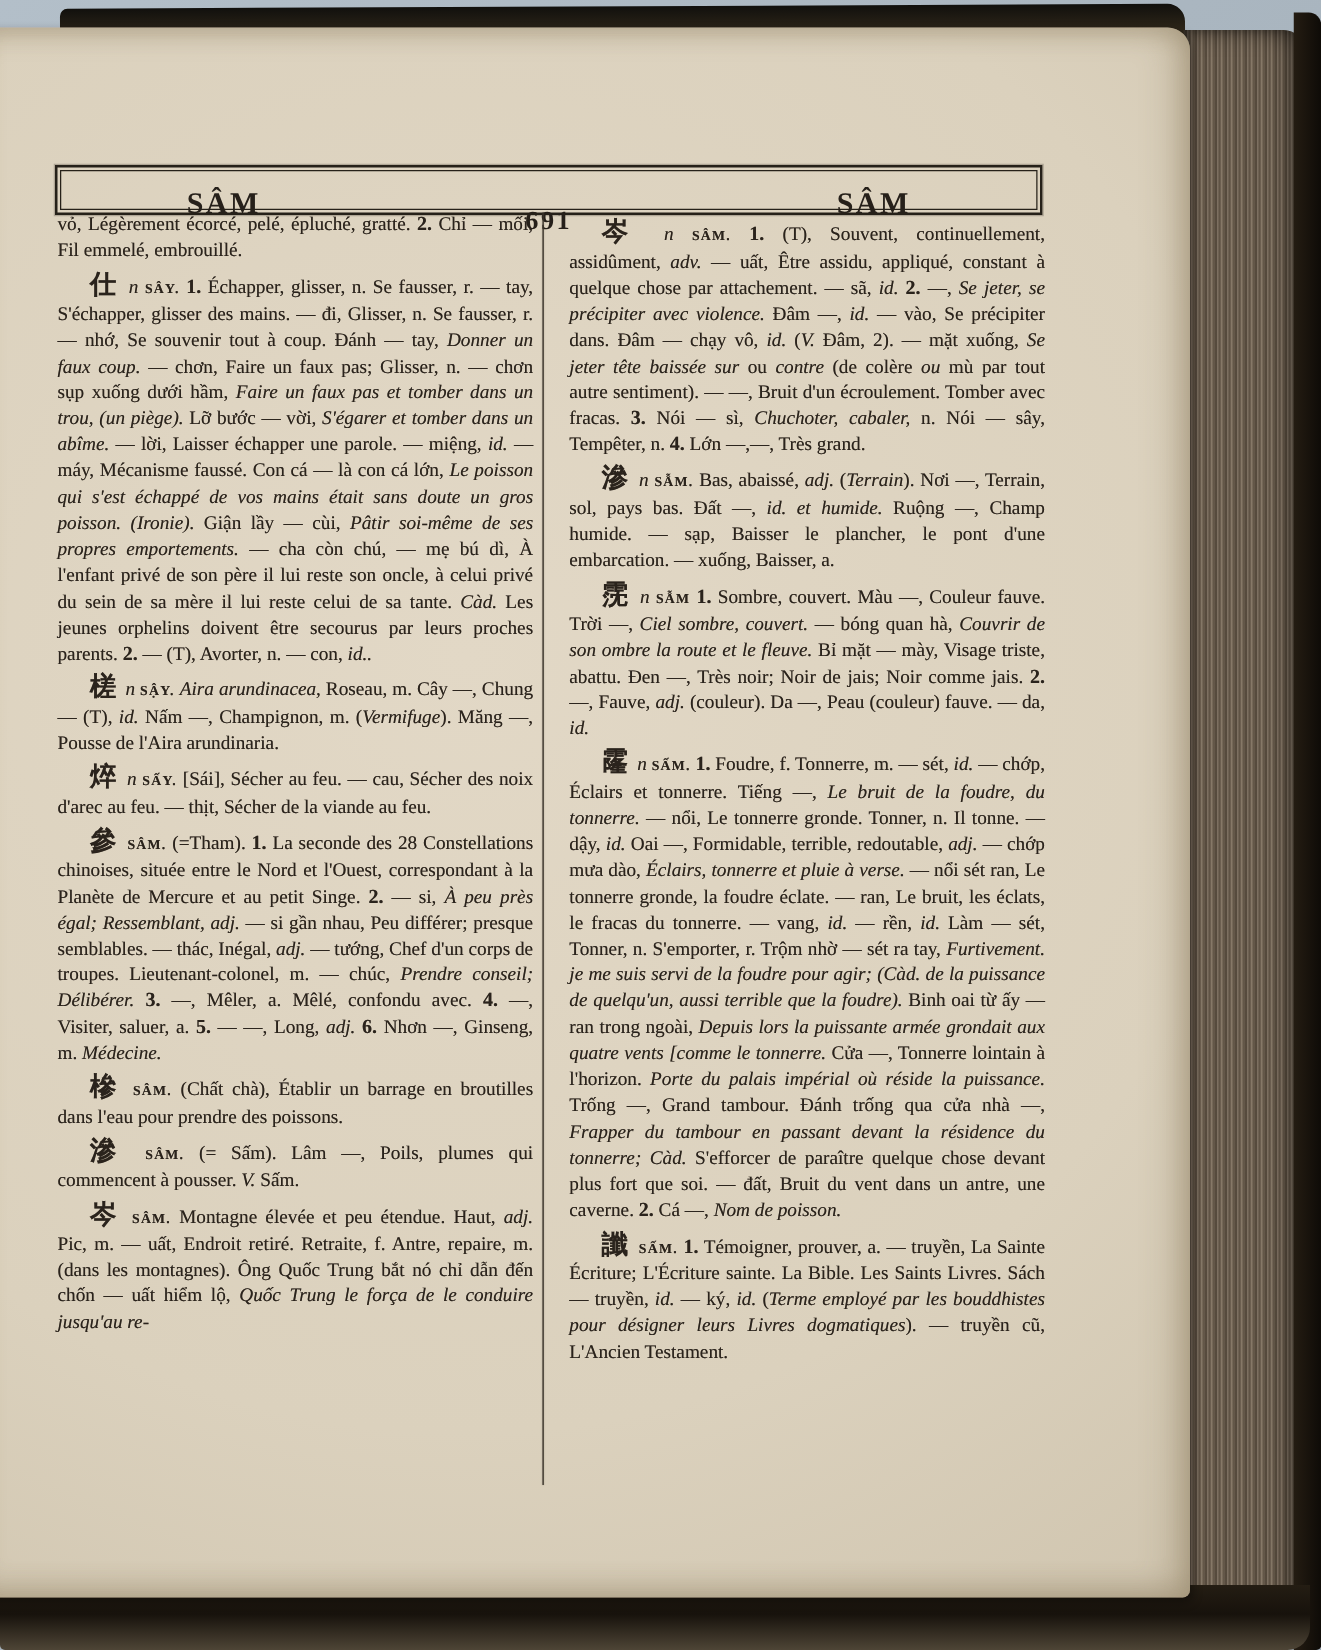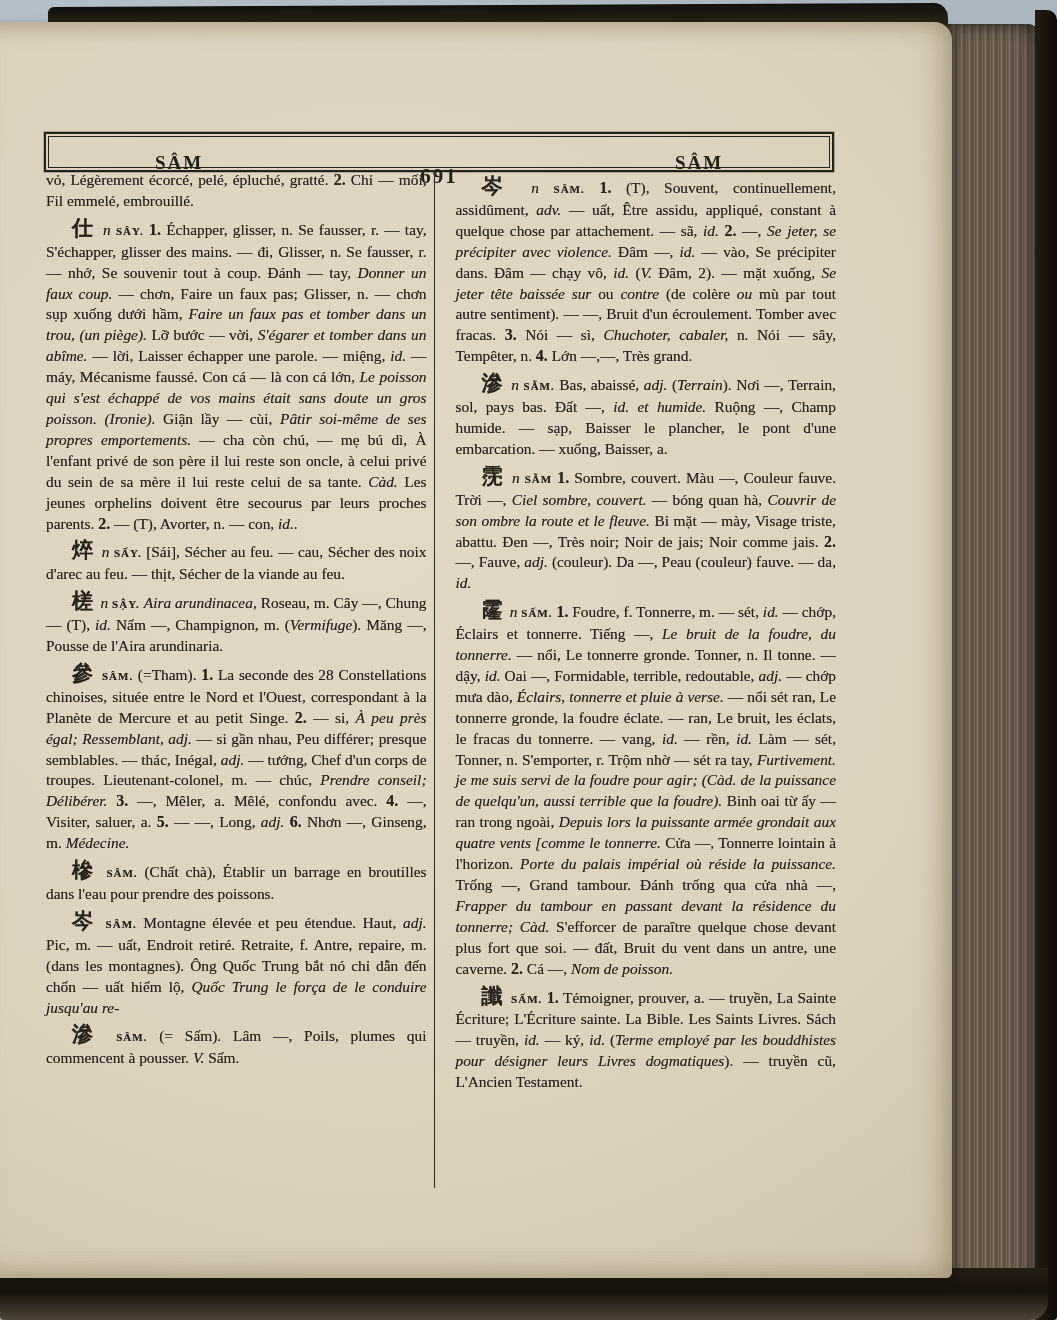--- a/index.html
+++ b/index.html
@@ -50,21 +50,21 @@
     position:absolute;left:58px;top:110px;width:786px;height:36px;
     border:2px solid #262119;
     background:transparent;
     box-shadow:0 0 0 1px rgba(38,33,25,.25);
   }
   .runhead-inner{
     position:absolute;inset:2px;border:1px solid #262119;
     display:grid;grid-template-columns:1fr 1fr 1fr;align-items:center;
   }
   .runhead-inner span{text-align:center;font-weight:bold;letter-spacing:2px;}
-  .rh-word{font-size:19px;}
+  .rh-word{font-size:24px;}
   .rh-num{font-size:21px;letter-spacing:1px;margin-top:27px;}
   
   .textarea{
     position:absolute;left:44px;top:148px;width:806px;height:1022px;
     display:flex;
   }
   .col{
     width:397px;
     font-size:15.4px;line-height:20.9px;
     text-align:justify;
@@ -103,26 +103,26 @@
         <span class="rh-word">SÂM</span>
         <span class="rh-num">691</span>
         <span class="rh-word">SÂM</span>
       </div>
     </div>
 
     <div class="textarea">
       <div class="col col0">
           <p class="cont"><span>vỏ, Légèrement écorcé, pelé, épluché, gratté. </span><span class="bd">2.</span><span> Chỉ — mối, Fil emmelé, embrouillé.</span></p>
           <p class="entry"><span class="hanzi">仕 </span><span class="it">n </span><span class="hw">SÂY.</span><span> </span><span class="bd">1.</span><span> Échapper, glisser, n. Se fausser, r. — tay, S'échapper, glisser des mains. — đi, Glisser, n. Se fausser, r. — nhớ, Se souvenir tout à coup. Đánh — tay, </span><span class="it">Donner un faux coup.</span><span> — chơn, Faire un faux pas; Glisser, n. — chơn sụp xuống dưới hầm, </span><span class="it">Faire un faux pas et tomber dans un trou, (un piège).</span><span> Lỡ bước — vời, </span><span class="it">S'égarer et tomber dans un abîme.</span><span> — lời, Laisser échapper une parole. — miệng, </span><span class="it">id.</span><span> — máy, Mécanisme faussé. Con cá — là con cá lớn, </span><span class="it">Le poisson qui s'est échappé de vos mains était sans doute un gros poisson. (Ironie).</span><span> Giận lầy — cùi, </span><span class="it">Pâtir soi-même de ses propres emportements.</span><span> — cha còn chú, — mẹ bú dì, À l'enfant privé de son père il lui reste son oncle, à celui privé du sein de sa mère il lui reste celui de sa tante. </span><span class="it">Càd.</span><span> Les jeunes orphelins doivent être secourus par leurs proches parents. </span><span class="bd">2.</span><span> — (T), Avorter, n. — con, </span><span class="it">id..</span></p>
+          <p class="entry"><span class="hanzi">槎 </span><span class="it">n </span><span class="hw">SẬY.</span><span> </span><span class="it">Aira arundinacea,</span><span> Roseau, m. Cây —, Chung — (T), </span><span class="it">id.</span><span> Nấm —, Champignon, m. (</span><span class="it">Vermifuge</span><span>). Măng —, Pousse de l'Aira arundinaria.</span></p>
           <p class="entry"><span class="hanzi">焠 </span><span class="it">n </span><span class="hw">SẤY.</span><span> [Sái], Sécher au feu. — cau, Sécher des noix d'arec au feu. — thịt, Sécher de la viande au feu.</span></p>
-          <p class="entry"><span class="hanzi">槎 </span><span class="it">n </span><span class="hw">SẬY.</span><span> </span><span class="it">Aira arundinacea,</span><span> Roseau, m. Cây —, Chung — (T), </span><span class="it">id.</span><span> Nấm —, Champignon, m. (</span><span class="it">Vermifuge</span><span>). Măng —, Pousse de l'Aira arundinaria.</span></p>
           <p class="entry"><span class="hanzi">參 </span><span class="hw">SÂM.</span><span> (=Tham). </span><span class="bd">1.</span><span> La seconde des 28 Constellations chinoises, située entre le Nord et l'Ouest, correspondant à la Planète de Mercure et au petit Singe. </span><span class="bd">2.</span><span> — si, </span><span class="it">À peu près égal; Ressemblant, adj.</span><span> — si gần nhau, Peu différer; presque semblables. — thác, Inégal, </span><span class="it">adj.</span><span> — tướng, Chef d'un corps de troupes. Lieutenant-colonel, m. — chúc, </span><span class="it">Prendre conseil; Délibérer.</span><span> </span><span class="bd">3.</span><span> —, Mêler, a. Mêlé, confondu avec. </span><span class="bd">4.</span><span> —, Visiter, saluer, a. </span><span class="bd">5.</span><span> — —, Long, </span><span class="it">adj.</span><span> </span><span class="bd">6.</span><span> Nhơn —, Ginseng, m. </span><span class="it">Médecine.</span></p>
           <p class="entry"><span class="hanzi">槮 </span><span class="hw">SÂM.</span><span> (Chất chà), Établir un barrage en broutilles dans l'eau pour prendre des poissons.</span></p>
+          <p class="entry"><span class="hanzi">滲 </span><span class="hw">SÂM.</span><span> (= Sấm). Lâm —, Poils, plumes qui commencent à pousser. </span><span class="it">V.</span><span> Sấm.</span></p>
           <p class="entry"><span class="hanzi">岑 </span><span class="hw">SÂM.</span><span> Montagne élevée et peu étendue. Haut, </span><span class="it">adj.</span><span> Pic, m. — uất, Endroit retiré. Retraite, f. Antre, repaire, m. (dans les montagnes). Ông Quốc Trung bắt nó chỉ dẫn đến chốn — uất hiểm lộ, </span><span class="it">Quốc Trung le força de le conduire jusqu'au re-</span></p>
-          <p class="entry"><span class="hanzi">滲 </span><span class="hw">SÂM.</span><span> (= Sấm). Lâm —, Poils, plumes qui commencent à pousser. </span><span class="it">V.</span><span> Sấm.</span></p>
         </div>
       <div class="divider"></div>
       <div class="col col1">
           <p class="entry"><span class="hanzi">岑 </span><span class="it">n </span><span class="hw">SÂM.</span><span> </span><span class="bd">1.</span><span> (T), Souvent, continuellement, assidûment, </span><span class="it">adv.</span><span> — uất, Être assidu, appliqué, constant à quelque chose par attachement. — sã, </span><span class="it">id.</span><span> </span><span class="bd">2.</span><span> —, </span><span class="it">Se jeter, se précipiter avec violence.</span><span> Đâm —, </span><span class="it">id.</span><span> — vào, Se précipiter dans. Đâm — chạy vô, </span><span class="it">id.</span><span> (</span><span class="it">V.</span><span> Đâm, 2). — mặt xuống, </span><span class="it">Se jeter tête baissée sur</span><span> ou </span><span class="it">contre</span><span> (de colère </span><span class="it">ou</span><span> mù par tout autre sentiment). — —, Bruit d'un écroulement. Tomber avec fracas. </span><span class="bd">3.</span><span> Nói — sì, </span><span class="it">Chuchoter, cabaler,</span><span> n. Nói — sây, Tempêter, n. </span><span class="bd">4.</span><span> Lớn —,—, Très grand.</span></p>
           <p class="entry"><span class="hanzi">滲 </span><span class="it">n </span><span class="hw">SẪM.</span><span> Bas, abaissé, </span><span class="it">adj.</span><span> (</span><span class="it">Terrain</span><span>). Nơi —, Terrain, sol, pays bas. Đất —, </span><span class="it">id. et humide.</span><span> Ruộng —, Champ humide. — sạp, Baisser le plancher, le pont d'une embarcation. — xuống, Baisser, a.</span></p>
           <p class="entry"><span class="hanzi">霃 </span><span class="it">n </span><span class="hw">SẪM</span><span> </span><span class="bd">1.</span><span> Sombre, couvert. Màu —, Couleur fauve. Trời —, </span><span class="it">Ciel sombre, couvert.</span><span> — bóng quan hà, </span><span class="it">Couvrir de son ombre la route et le fleuve.</span><span> Bỉ mặt — mày, Visage triste, abattu. Đen —, Très noir; Noir de jais; Noir comme jais. </span><span class="bd">2.</span><span> —, Fauve, </span><span class="it">adj.</span><span> (couleur). Da —, Peau (couleur) fauve. — da, </span><span class="it">id.</span></p>
           <p class="entry"><span class="hanzi">霳 </span><span class="it">n </span><span class="hw">SẤM.</span><span> </span><span class="bd">1.</span><span> Foudre, f. Tonnerre, m. — sét, </span><span class="it">id.</span><span> — chớp, Éclairs et tonnerre. Tiếng —, </span><span class="it">Le bruit de la foudre, du tonnerre.</span><span> — nổi, Le tonnerre gronde. Tonner, n. Il tonne. — dậy, </span><span class="it">id.</span><span> Oai —, Formidable, terrible, redoutable, </span><span class="it">adj.</span><span> — chớp mưa dào, </span><span class="it">Éclairs, tonnerre et pluie à verse.</span><span> — nổi sét ran, Le tonnerre gronde, la foudre éclate. — ran, Le bruit, les éclats, le fracas du tonnerre. — vang, </span><span class="it">id.</span><span> — rền, </span><span class="it">id.</span><span> Làm — sét, Tonner, n. S'emporter, r. Trộm nhờ — sét ra tay, </span><span class="it">Furtivement. je me suis servi de la foudre pour agir; (Càd. de la puissance de quelqu'un, aussi terrible que la foudre).</span><span> Binh oai từ ấy — ran trong ngoài, </span><span class="it">Depuis lors la puissante armée grondait aux quatre vents [comme le tonnerre.</span><span> Cửa —, Tonnerre lointain à l'horizon. </span><span class="it">Porte du palais impérial où réside la puissance.</span><span> Trống —, Grand tambour. Đánh trống qua cửa nhà —, </span><span class="it">Frapper du tambour en passant devant la résidence du tonnerre; Càd.</span><span> S'efforcer de paraître quelque chose devant plus fort que soi. — đất, Bruit du vent dans un antre, une caverne. </span><span class="bd">2.</span><span> Cá —, </span><span class="it">Nom de poisson.</span></p>
           <p class="entry"><span class="hanzi">讖 </span><span class="hw">SẤM.</span><span> </span><span class="bd">1.</span><span> Témoigner, prouver, a. — truyền, La Sainte Écriture; L'Écriture sainte. La Bible. Les Saints Livres. Sách — truyền, </span><span class="it">id.</span><span> — ký, </span><span class="it">id.</span><span> (</span><span class="it">Terme employé par les bouddhistes pour désigner leurs Livres dogmatiques</span><span>). — truyền cũ, L'Ancien Testament.</span></p>
         </div>
     </div>

